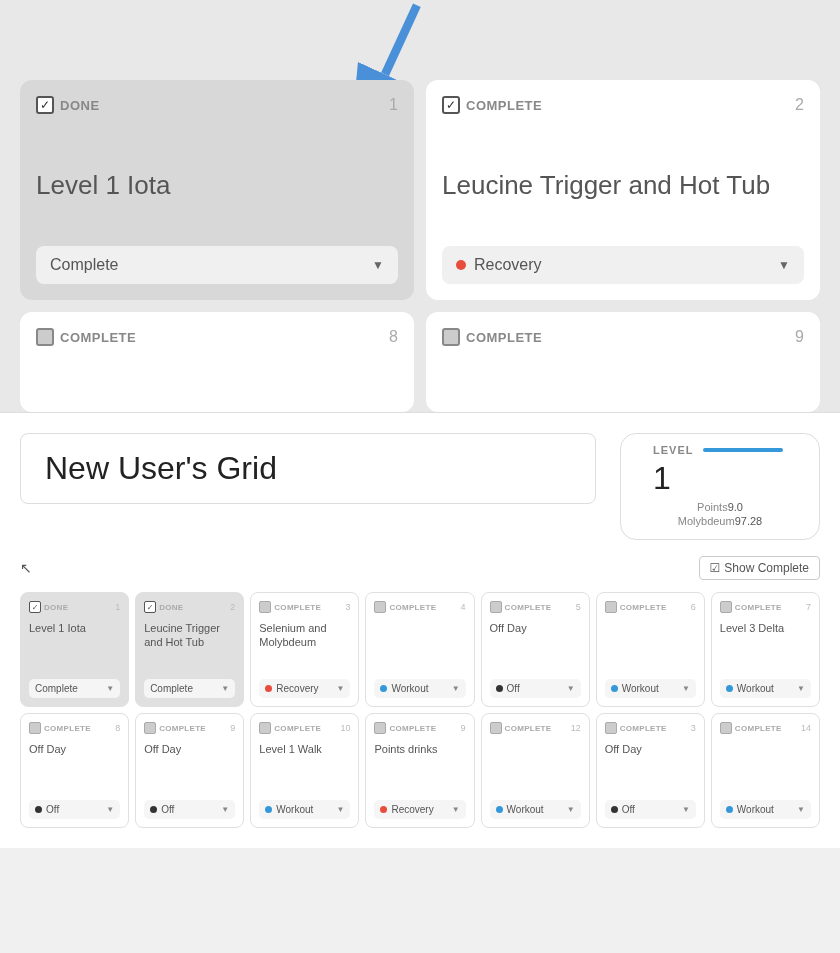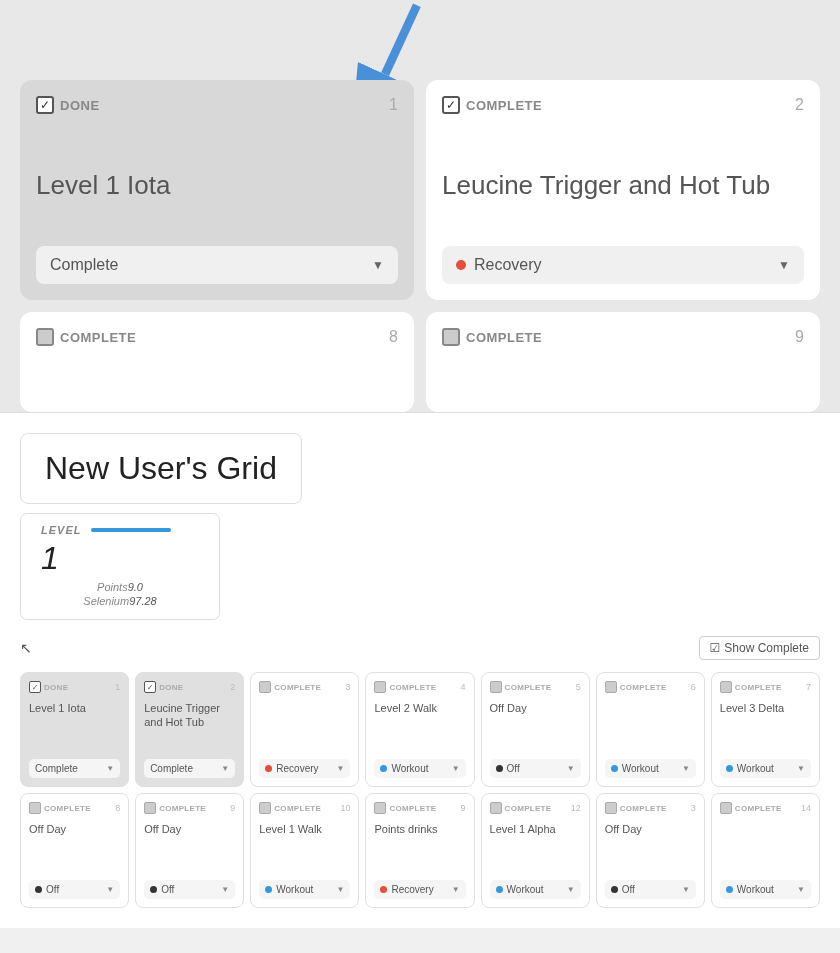--- a/index.html
+++ b/index.html
@@ -163,46 +163,44 @@
       background: white;
       padding: 20px;
       position: relative;
       margin-top: 0;
       border-top: 1px solid #ddd;
     }
 
     .bottom-header {
       display: flex;
       align-items: flex-start;
-      gap: 9px;
+      gap: 24px;
       margin-bottom: 16px;
-      flex-direction: column;
     }
 
     .grid-title-box {
       background: white;
       border: 1px solid #ddd;
       border-radius: 8px;
       padding: 16px 24px;
       flex: 1;
     }
 
     .grid-title-text {
       font-size: 32px;
       font-weight: 400;
       color: #222;
     }
 
     .level-box {
       background: white;
       border: 1px solid #ddd;
-      border-radius: 7px;
-      padding: 10px 20px;
+      border-radius: 16px;
+      padding: 10px 32px;
       min-width: 200px;
-      font-style: italic;
     }
 
     .level-header {
       display: flex;
       align-items: center;
       gap: 10px;
       margin-bottom: 4px;
     }
 
     .level-label {
@@ -475,21 +473,21 @@
         <span class="level-label">LEVEL</span>
         <div class="level-bar"></div>
       </div>
       <div class="level-number">1</div>
       <div class="level-stats">
         <div class="level-stat-row">
           <span>Points</span>
           <span class="level-stat-value">9.0</span>
         </div>
         <div class="level-stat-row">
-          <span>Selenium</span>
+          <span>Molybdeum</span>
           <span class="level-stat-value">97.28</span>
         </div>
       </div>
     </div>
   </div>
 
   <div class="toolbar">
     <span class="cursor-indicator">↖</span>
     <button class="show-complete-btn">
       <span>☑</span>
@@ -531,37 +529,37 @@
       </div>
     </div>
       <div class="small-card">
       <div class="small-card-header">
         <div class="small-card-left">
           <div class="small-checkbox "></div>
           <span class="small-status">COMPLETE</span>
         </div>
         <span class="small-card-num">3</span>
       </div>
+      <div class="small-card-title">Selenium and Molybdeum</div>
       <div class="small-dropdown">
         <div class="small-dropdown-inner">
           <div class="small-dot" style="background:#e74c3c"></div>
           <span>Recovery</span>
         </div>
         <span class="small-chevron">▼</span>
       </div>
     </div>
       <div class="small-card">
       <div class="small-card-header">
         <div class="small-card-left">
           <div class="small-checkbox "></div>
           <span class="small-status">COMPLETE</span>
         </div>
         <span class="small-card-num">4</span>
       </div>
-      <div class="small-card-title">Level 2 Walk</div>
       <div class="small-dropdown">
         <div class="small-dropdown-inner">
           <div class="small-dot" style="background:#3498db"></div>
           <span>Workout</span>
         </div>
         <span class="small-chevron">▼</span>
       </div>
     </div>
       <div class="small-card">
       <div class="small-card-header">
@@ -685,21 +683,20 @@
       </div>
     </div>
       <div class="small-card">
       <div class="small-card-header">
         <div class="small-card-left">
           <div class="small-checkbox "></div>
           <span class="small-status">COMPLETE</span>
         </div>
         <span class="small-card-num">12</span>
       </div>
-      <div class="small-card-title">Level 1 Alpha</div>
       <div class="small-dropdown">
         <div class="small-dropdown-inner">
           <div class="small-dot" style="background:#3498db"></div>
           <span>Workout</span>
         </div>
         <span class="small-chevron">▼</span>
       </div>
     </div>
       <div class="small-card">
       <div class="small-card-header">

